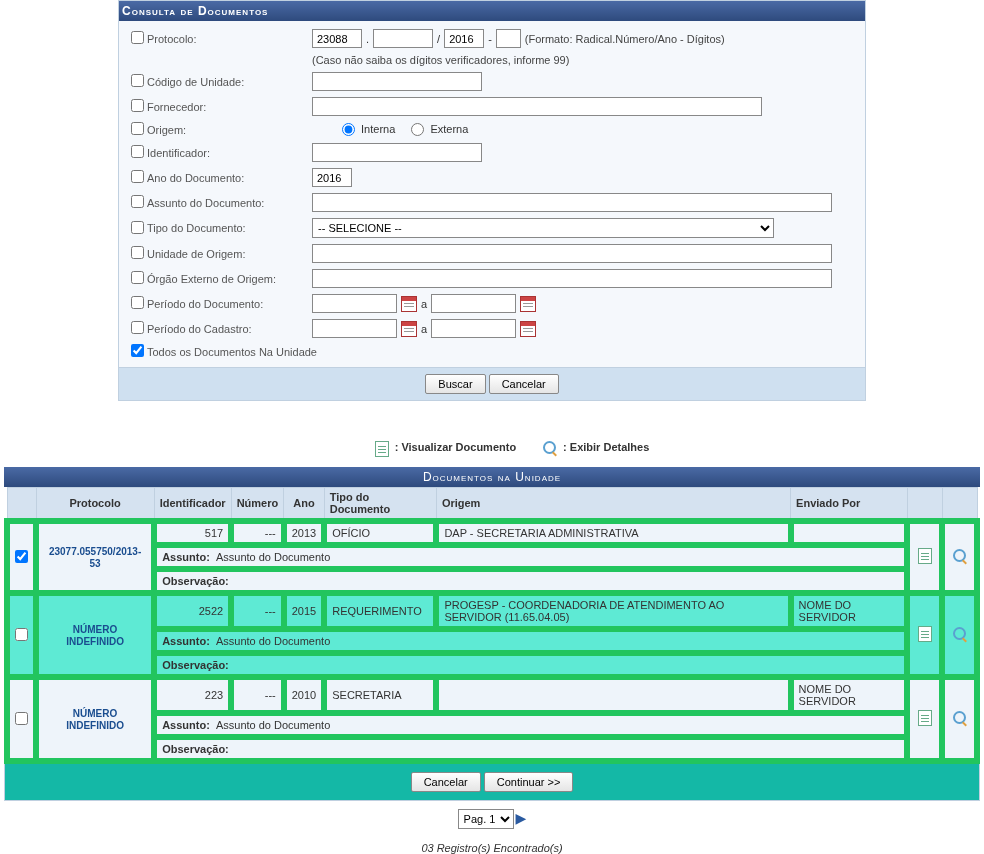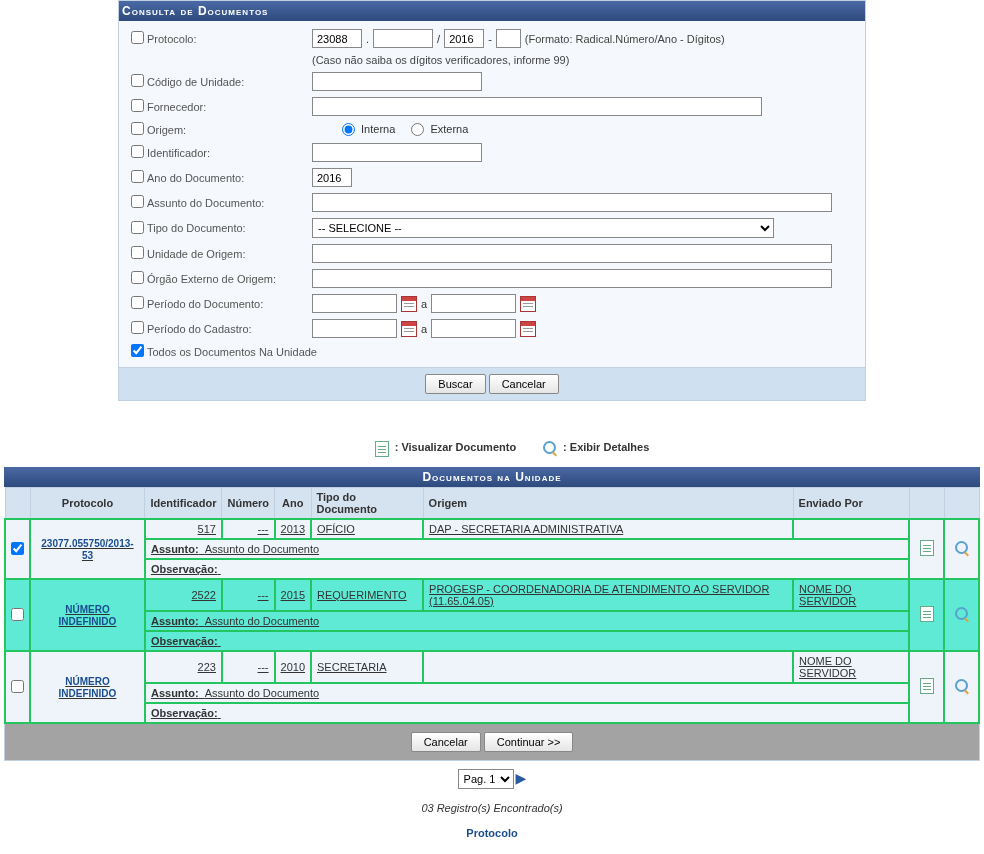--- a/index.html
+++ b/index.html
@@ -24,30 +24,30 @@
 .btn-row { background: #cfe0f0; text-align: center; padding: 6px; border-top: 1px solid #c0d0e0; }
 button { border: 1px solid #888; background: linear-gradient(#fff, #e5e5e5); padding: 3px 12px; font-size: 11px; font-family: inherit; cursor: pointer; border-radius: 2px; }
 .legend { text-align: center; padding: 10px 0; display:flex; align-items:flex-start; justify-content:center; gap:6px;margin-left:40px; }
 .legend b { font-weight: bold; }
 .doc-icon { display:inline-block; width:14px; height:16px; border:1px solid #6a8; background:#fff; position:relative; }
 .doc-icon::before { content:""; position:absolute; top:4px; left:2px; right:2px; height:1px; background:#6a8; box-shadow:0 3px 0 #6a8, 0 6px 0 #6a8; }
 .mag-icon { display:inline-block; width:14px; height:14px; position:relative; }
 .mag-icon::before { content:""; position:absolute; width:9px; height:9px; border:2px solid #5aa0d0; border-radius:50%; top:0; left:0; }
 .mag-icon::after { content:""; position:absolute; width:5px; height:2px; background:#e0a040; bottom:0; right:0; transform:rotate(45deg); }
 .results { margin: 0 4px; }
-.results-header { background: linear-gradient(#4a6aa5, #2e4a7d); color: #fff; text-align: center; font-variant: small-caps; font-weight: bold; padding: 3px; letter-spacing: 1px; font-size: 12px; }
+.results-header { background: linear-gradient(#4a6aa5, #2e4a7d); color: #fff; text-align: center; font-variant: small-caps; font-weight: normal; padding: 3px; letter-spacing: 1px; font-size: 12px; }
 table.results-table { width: 100%; border-collapse: collapse; }
 table.results-table th { background: #d5e2f0; border: 1px solid #c0d0e0; padding: 3px 5px; font-weight: bold; font-size: 11px; }
-table.results-table td { border: 2px solid #22c55e; padding: 3px 5px; font-size: 11px; vertical-align: middle; text-decoration: underline; }
+table.results-table td { border: 6px solid #22c55e; padding: 3px 5px; font-size: 11px; vertical-align: middle; }
 tr.even td { background: #eef4fa; }
 tr.odd td { background: #5eead4; }
 .proto-link { color: #1a4d8f; font-weight: bold; text-decoration: none; font-size: 10px; }
 .sublabel { font-weight: bold; }
 .action-cell { text-align: center; width: 35px; }
-.bottom-btns { text-align: center; padding: 8px; background: #a3a3a3; border:1px solid #c0d0e0; border-top:none; }
+.bottom-btns { text-align: center; padding: 8px; background: #14b8a6; border:1px solid #c0d0e0; border-top:none; }
 .pager { text-align: center; padding: 8px; }
 .pager select { font-size: 11px; }
 .arrow-next { color: #2a5aa0; font-size: 14px; cursor:pointer; margin-left:2px; }
 .records { text-align: center; font-style: italic; padding: 5px; color: #333; }
 .footer-link { text-align: center; padding: 8px; }
 .footer-link a { color: #1a4d8f; font-weight: bold; text-decoration: none; }
 .th-left { text-align: left; }
 .th-center { text-align: center; }
 </style>
 </head>

